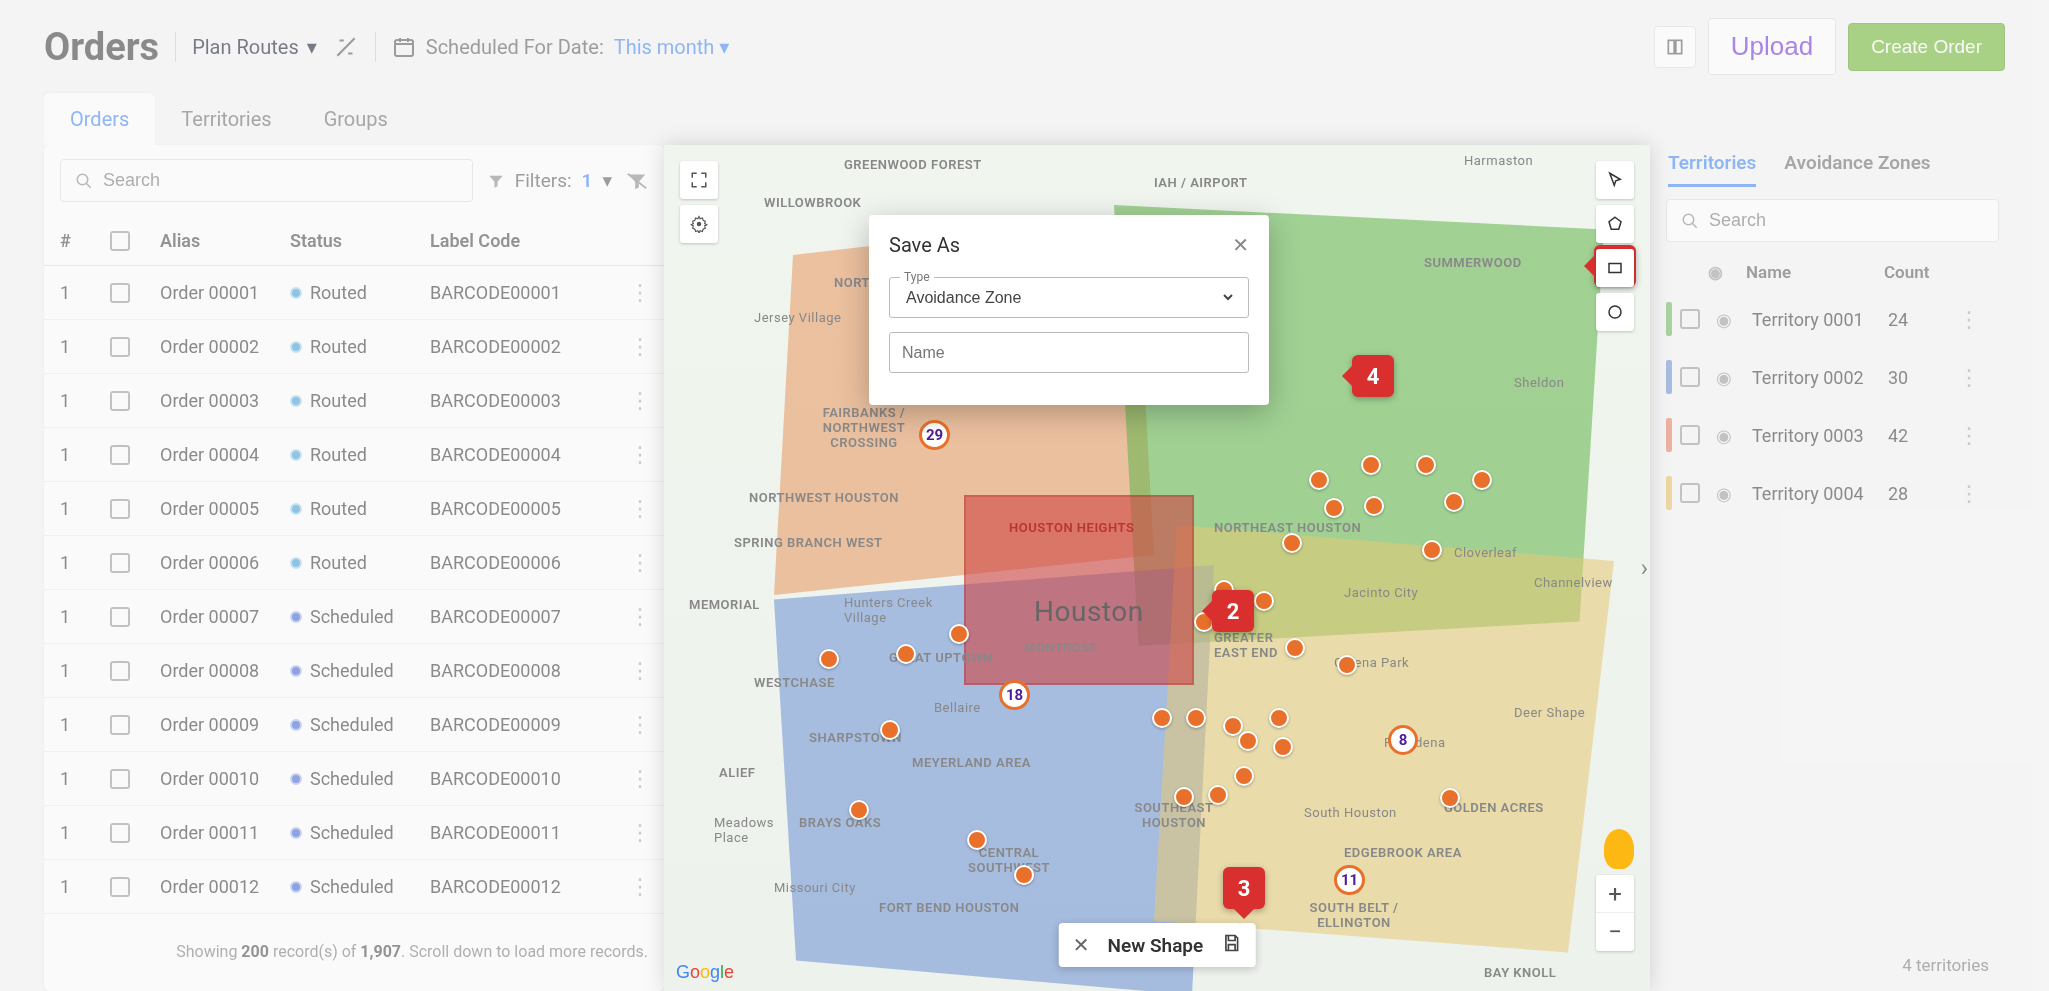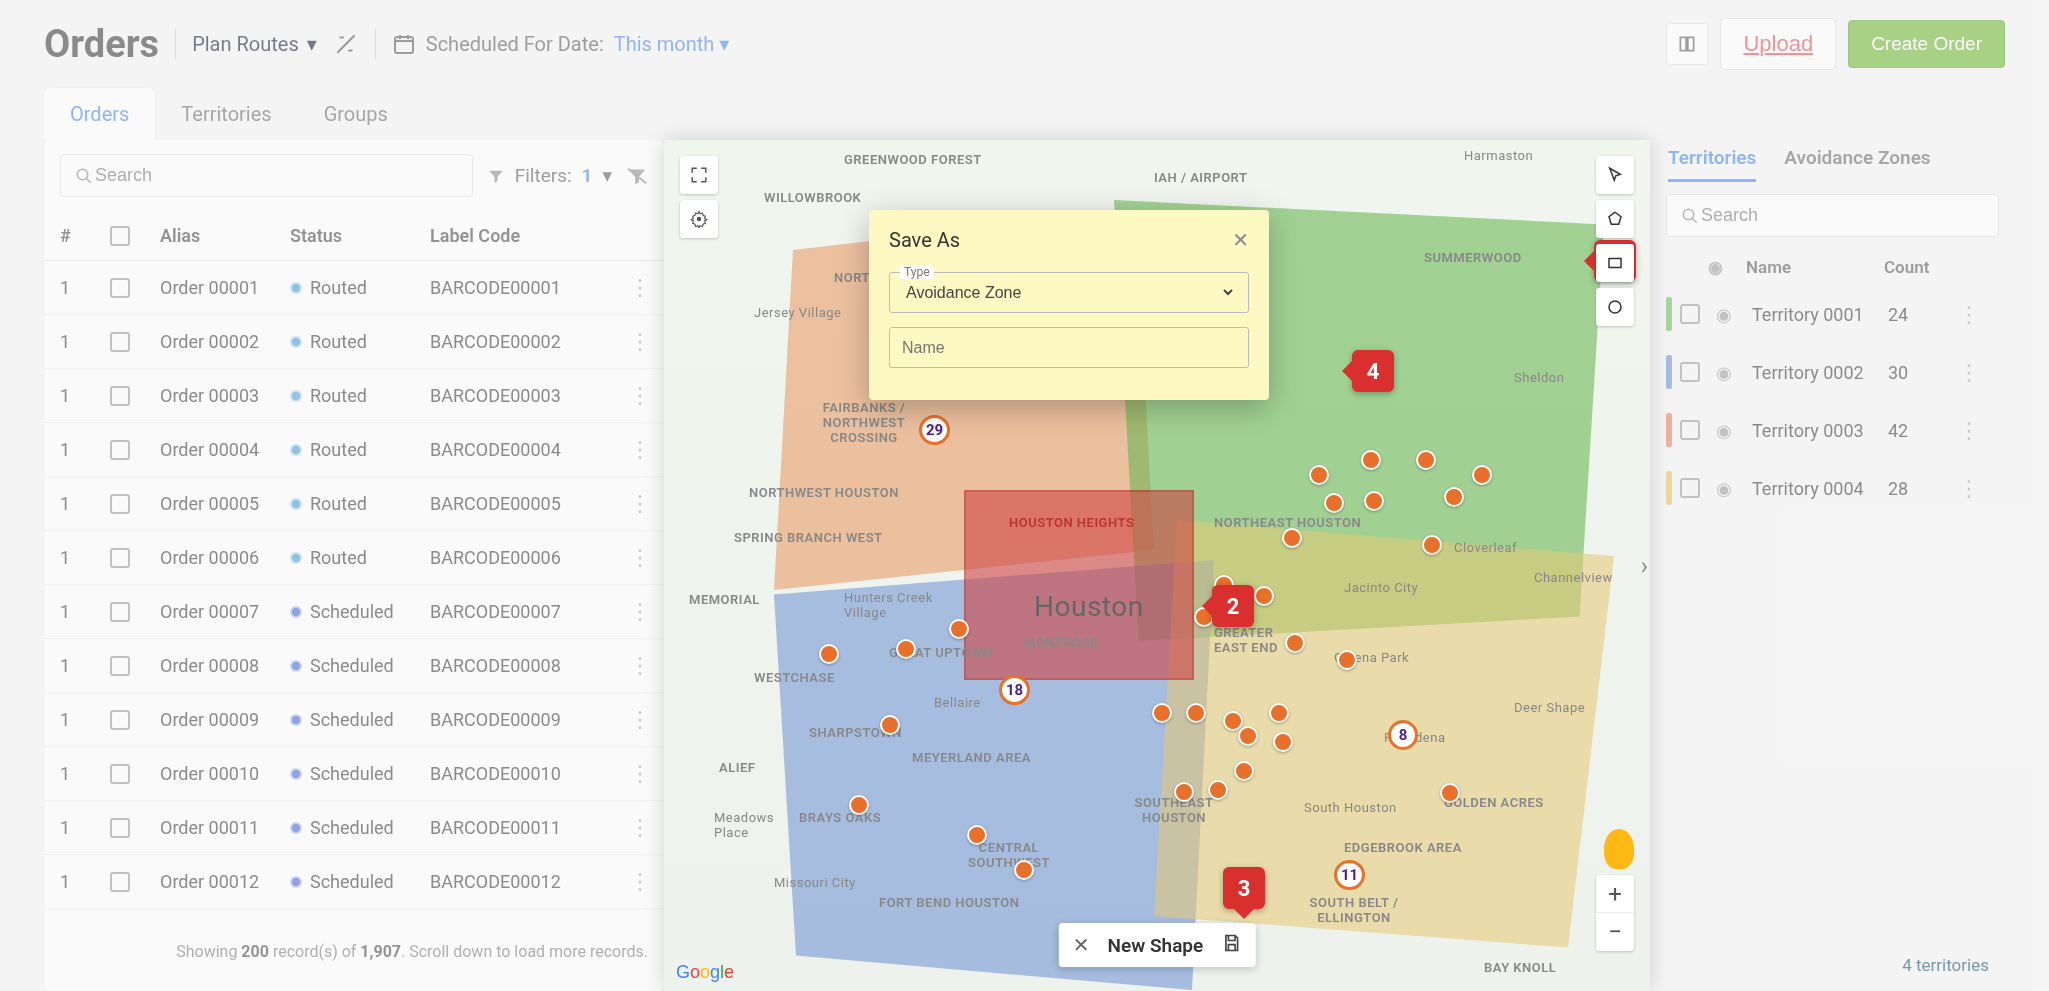--- a/index.html
+++ b/index.html
@@ -8,36 +8,36 @@
 
 
 .header { display: flex; align-items: center; padding: 18px 44px; gap: 16px; }
 .title { font-size: 38px; font-weight: 700; color: #333; }
 .divider { width: 1px; height: 30px; background: #ccc; }
 .plan-routes { display: flex; align-items: center; gap: 8px; color: #0f172a; font-size: 20px; cursor: pointer; }
 .icon-btn { display: inline-flex; align-items: center; justify-content: center; color: #666; cursor: pointer; }
 .scheduled { display: flex; align-items: center; gap: 10px; font-size: 20px; color: #555; }
 .scheduled .link { color: #3b82f6; cursor: pointer; }
 .header-right { margin-left: auto; display: flex; gap: 12px; align-items: center; }
-.btn-white { background: #fff; border: 1px solid #ddd; border-radius: 4px; padding: 12px 22px; font-size: 22px; color: #ef4444; cursor: pointer; text-decoration: underline; }
+.btn-white { background: #fff; border: 1px solid #ddd; border-radius: 4px; padding: 12px 22px; font-size: 26px; color: #6d28d9; cursor: pointer; }
 .btn-green { background: #6ab42d; border: 1px solid #5a9e25; color: #fff; border-radius: 4px; padding: 12px 22px; font-size: 19px; cursor: pointer; }
 .btn-icon-square { width: 42px; height: 42px; background: #fff; border: 1px solid #ddd; border-radius: 4px; display: flex; align-items: center; justify-content: center; cursor: pointer; }
 
 
 .tabs { display: flex; gap: 0px; padding: 0 44px; }
 .tab { padding: 14px 26px; font-size: 20px; color: #666; cursor: pointer; background: transparent; border-radius: 6px 6px 0 0; }
 .tab.active { background: #fff; color: #3b82f6; box-shadow: 0 -1px 3px rgba(0,0,0,0.05); }
 
 
 .main { flex: 1; display: flex; padding: 0 44px; gap: 0; position: relative; }
 
 
 .left-panel { width: 620px; background: #fff; border-radius: 6px; display: flex; flex-direction: column; padding: 14px 0; box-shadow: 0 1px 3px rgba(0,0,0,0.08); }
 .left-toolbar { display: flex; gap: 14px; padding: 0 16px 14px; align-items: center; }
-.search-box { flex: 1; display: flex; align-items: center; gap: 2px; border: 1px solid #ddd; border-radius: 4px; padding: 10px 14px; background: #fff; }
+.search-box { flex: 1; display: flex; align-items: center; gap: 10px; border: 1px solid #ddd; border-radius: 4px; padding: 10px 14px; background: #fff; }
 .search-box input { border: none; outline: none; font-size: 18px; flex: 1; background: transparent; }
 .filters { display: flex; align-items: center; gap: 10px; color: #555; font-size: 19px; cursor: pointer; }
 .filters .count { color: #3b82f6; font-weight: 600; }
 .table { flex: 1; overflow: auto; }
 .row-head, .row { display: grid; grid-template-columns: 50px 50px 130px 140px 190px 40px; align-items: center; padding: 14px 16px; border-bottom: 1px solid #eee; font-size: 18px; }
 .row-head { font-weight: 600; color: #444; border-bottom: 1px solid #ddd; }
 .checkbox { width: 20px; height: 20px; border: 2px solid #999; border-radius: 3px; }
 .status-cell { display: flex; align-items: center; gap: 8px; }
 .status-dot { width: 12px; height: 12px; border-radius: 50%; background: #3b9ed8; border: 2px solid #a8d4eb; }
 .status-dot.scheduled { background: #3b5fd8; border-color: #a8b9eb; }
@@ -72,21 +72,21 @@
 .zoom-btn:first-child { border-bottom: 1px solid #eee; }
 .google-logo { position: absolute; bottom: 8px; left: 12px; font-size: 18px; font-family: "Product Sans", Arial; }
 .google-logo span:nth-child(1){color:#4285F4}.google-logo span:nth-child(2){color:#EA4335}.google-logo span:nth-child(3){color:#FBBC05}.google-logo span:nth-child(4){color:#4285F4}.google-logo span:nth-child(5){color:#34A853}.google-logo span:nth-child(6){color:#EA4335}
 
 .new-shape-bar { position: absolute; bottom: 24px; left: 50%; transform: translateX(-50%); background: #fff; border-radius: 4px; box-shadow: 0 2px 8px rgba(0,0,0,0.2); display: flex; align-items: center; padding: 10px 14px; gap: 18px; }
 .new-shape-bar .x { color: #666; font-size: 20px; cursor: pointer; }
 .new-shape-bar .label { font-size: 19px; font-weight: 600; color: #333; }
 .new-shape-bar .save-icon { cursor: pointer; color: #555; }
 
 
-.dialog { position: absolute; top: 70px; left: 50%; transform: translateX(-72%); width: 400px; background: #fef9c3; border-radius: 4px; box-shadow: 0 8px 30px rgba(0,0,0,0.25); padding: 18px 20px; }
+.dialog { position: absolute; top: 70px; left: 50%; transform: translateX(-72%); width: 400px; background: #ffffff; border-radius: 4px; box-shadow: 0 8px 30px rgba(0,0,0,0.25); padding: 18px 20px; }
 .dialog-head { display: flex; justify-content: space-between; align-items: center; font-size: 20px; color: #333; margin-bottom: 20px; }
 .dialog-head .x { color: #888; cursor: pointer; font-size: 20px; }
 .field-wrap { position: relative; border: 1px solid #bbb; border-radius: 3px; margin-bottom: 14px; padding: 10px 12px; }
 .field-label-floating { position: absolute; top: -8px; left: 10px; background: #fff; padding: 0 4px; font-size: 12px; color: #777; }
 .field-wrap select, .field-wrap input { width: 100%; border: none; outline: none; font-size: 16px; background: transparent; color: #444; }
 .dialog-btns { display: flex; justify-content: flex-end; gap: 10px; margin-top: 10px; }
 .btn-cancel { background: #fff; border: 1px solid #ccc; padding: 8px 16px; border-radius: 3px; font-size: 15px; cursor: pointer; }
 .btn-save { background: #6ab42d; border: 1px solid #5a9e25; color: #fff; padding: 8px 20px; border-radius: 3px; font-size: 15px; cursor: pointer; }
 
 .map-chevron { position: absolute; top: 50%; right: 2px; transform: translateY(-50%); color: #888; font-size: 24px; cursor: pointer; }
@@ -578,16 +578,16 @@
     <span class="color-bar" style="background:#e6c05e"></span>
     <span>
               <div class="checkbox"></div>
             </span>
     <span class="eye">◉</span>
     <span>Territory 0004</span>
     <span>28</span>
     <span class="more-dots">⋮</span>
           </div>
         </div>
-      <div style="margin-top:auto; text-align:right; padding:16px; color:#0c4a6e; font-size:17px;">4 territories</div>
+      <div style="margin-top:auto; text-align:right; padding:16px; color:#737373; font-size:17px;">4 territories</div>
     </div>
   </div>
 </div>
 
 </body></html>

